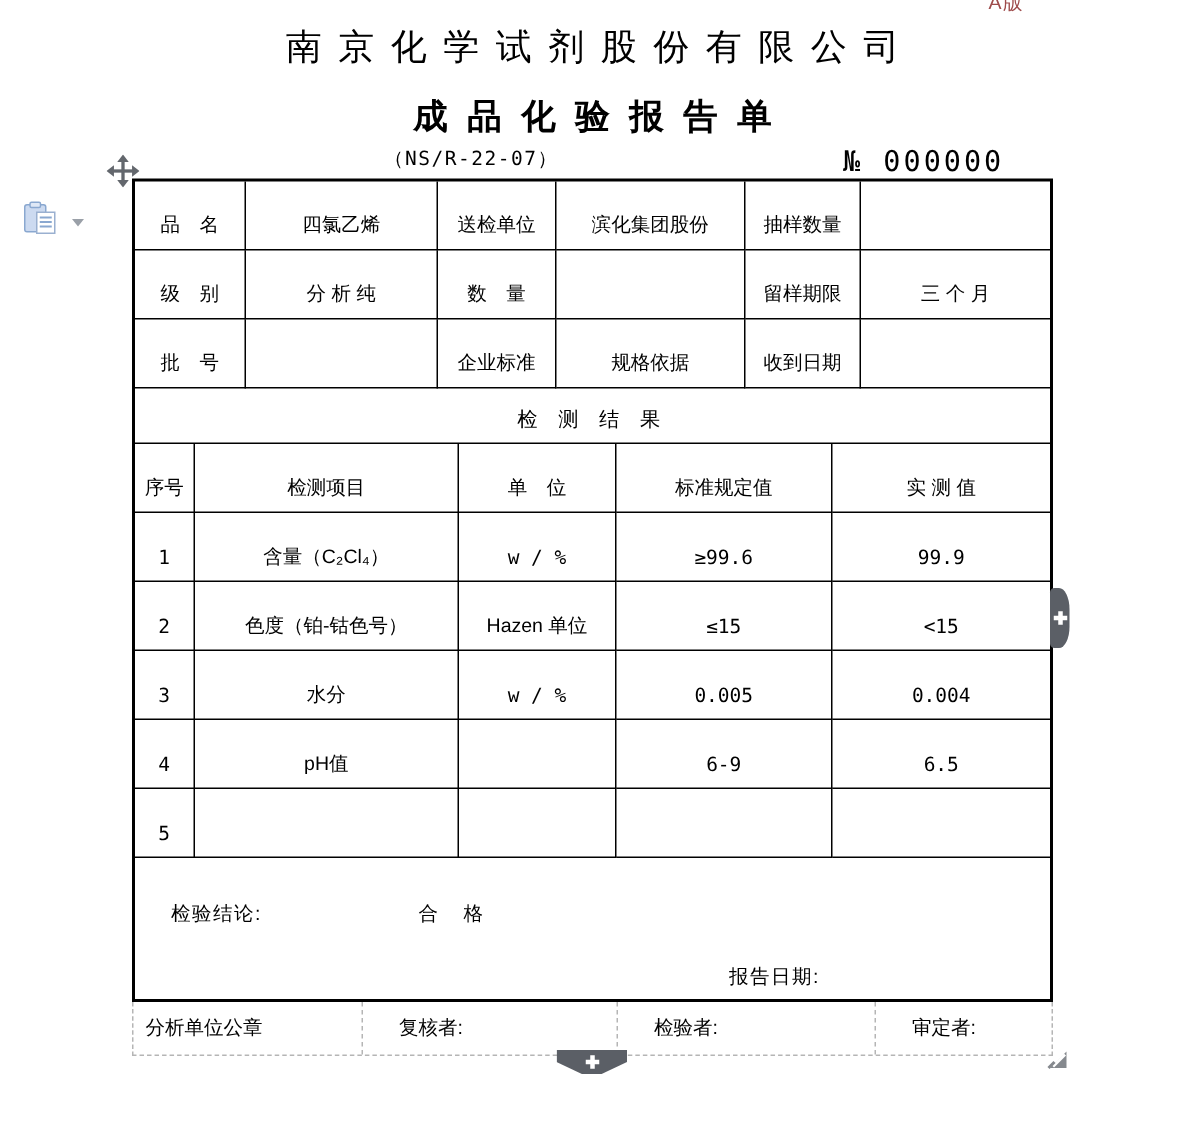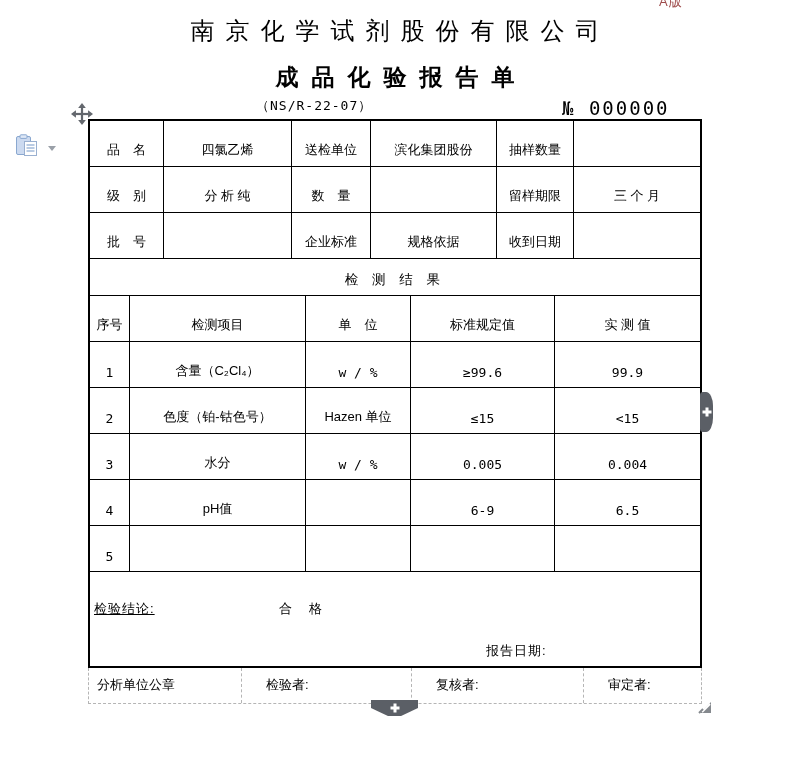--- a/index.html
+++ b/index.html
@@ -23,21 +23,21 @@
   .info-grid{grid-template-columns:74px 128px 79px 126px 77px 1fr;}
   .test-grid{grid-template-columns:40px 176px 105px 144px 1fr;}
   .cell{border-right:1px solid #000;border-bottom:1px solid #000;box-sizing:border-box;
         height:46px;display:flex;align-items:flex-end;justify-content:center;
         padding-bottom:7px;font-size:13px;white-space:nowrap;overflow:hidden;}
   .cell.last{border-right:none;}
   .band{height:37px;border-bottom:1px solid #000;box-sizing:border-box;display:flex;
         align-items:flex-end;justify-content:center;padding-bottom:6px;
         font-size:13.5px;letter-spacing:5px;}
   .conclusion{position:relative;height:94px;font-size:13px;}
-  .c-label{position:absolute;left:4px;top:28px;letter-spacing:1px;text-decoration:underline;}
+  .c-label{position:absolute;left:24px;top:28px;letter-spacing:1px;}
   .c-value{position:absolute;left:150px;top:28px;letter-spacing:2px;margin-left:39px;}
   .c-date{position:absolute;left:396px;top:70px;letter-spacing:1px;}
 
   
   .footer-row{position:absolute;left:88px;top:668px;width:614px;height:36px;box-sizing:border-box;
               display:grid;grid-template-columns:153px 154px 156px 1fr;
               border-left:1px dashed #b5b5b5;border-right:1px dashed #b5b5b5;border-bottom:1px dashed #b5b5b5;gap:16px;}
   .f-cell{border-right:1px dashed #b5b5b5;display:flex;align-items:flex-end;
           padding:0 0 9px 8px;font-size:13px;white-space:nowrap;}
   .f-cell.last{border-right:none;}
@@ -164,22 +164,22 @@
 
     <div class="conclusion">
       <span class="c-label">检验结论:</span>
       <span class="c-value">合　格</span>
       <span class="c-date">报告日期:</span>
     </div>
   </div>
 
   <div class="footer-row">
     <div class="f-cell">分析单位公章</div>
+    <div class="f-cell">复核者:</div>
     <div class="f-cell">检验者:</div>
-    <div class="f-cell">复核者:</div>
     <div class="f-cell last">审定者:</div>
   </div>
 
   <div class="plus-handle side-plus"></div>
   <div class="plus-handle bottom-plus"></div>
   <div class="resize-handle">
     <svg width="14" height="13" viewBox="0 0 14 13">
       <path d="M13 1 L13 12 L2 12 Z" fill="#85898e"></path>
       <path d="M12 3 L4 11" stroke="#ffffff" stroke-width="2"></path>
       <path d="M1 12 L5 8" stroke="#85898e" stroke-width="2"></path>

